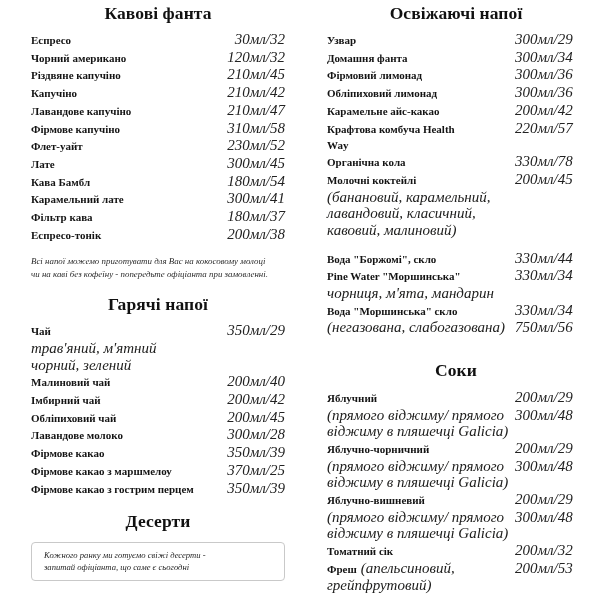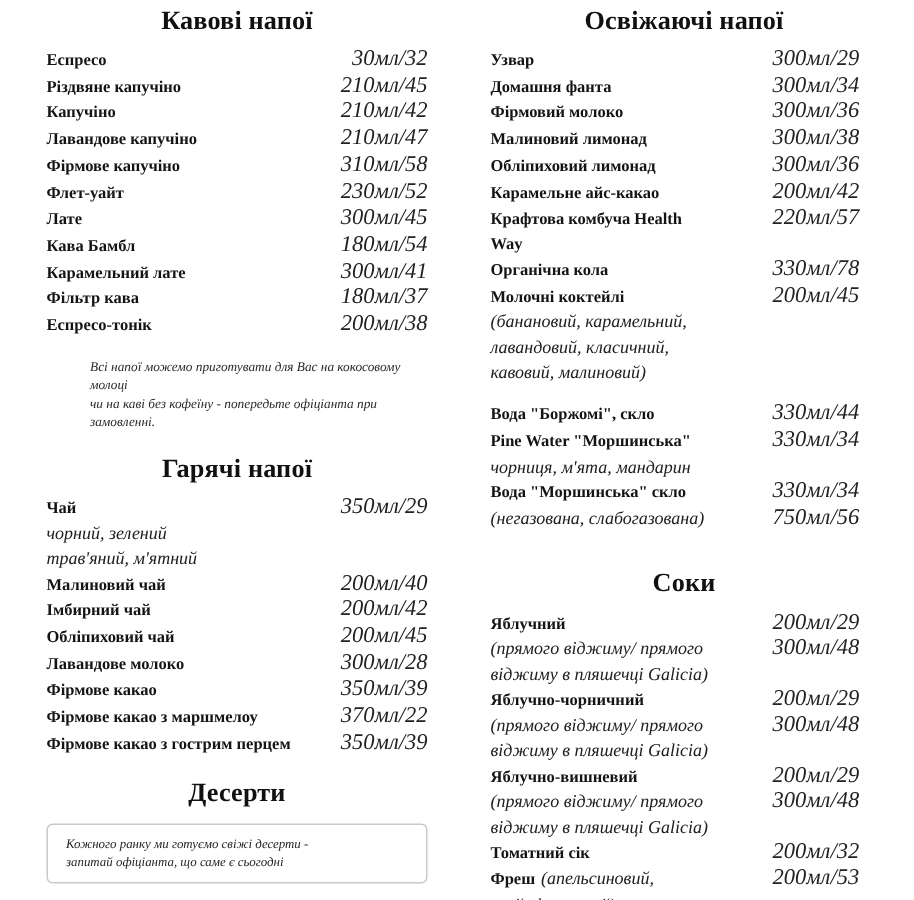--- a/index.html
+++ b/index.html
@@ -94,34 +94,33 @@
   }
 
   .wrapname {
     white-space: normal;
     line-height: 16.4px;
   }
 
   .subnote {
     font-family: "Liberation Serif", serif;
     font-style: italic;
-    font-size: 12px;
+    font-size: 15px;
     line-height: 16.6px;
     color: #20201f;
   }
   .col-right .subnote { max-width: 192px; }
 
   .italic-note {
     font-family: "Liberation Serif", serif;
     font-style: italic;
     font-size: 8.9px;
     line-height: 12.5px;
     color: #2a2a2a;
     padding-top: 12px;
-    margin-left: 29px;
   }
 
   .dessert-box {
     margin-top: 3px;
     border: 1px solid #c9c9c9;
     border-radius: 4px;
     padding: 6px 10px 7px 12px;
     box-sizing: border-box;
   }
   .dessert-box .line {
@@ -133,27 +132,32 @@
   }
   .gap-md { height: 11px; }
 </style>
 </head>
 <body>
 
 <div class="menu">
 
   <div class="column col-left">
 
-    <h2 class="section-title title-coffee">Кавові напої</h2>
+    <h2 class="section-title title-coffee">Кавові фанта</h2>
 
     <div class="rows">
       <div class="row">
         <span class="row-name">Еспресо</span>
         <span class="row-spacer"></span>
         <span class="row-price">30мл/32</span>
+      </div>
+      <div class="row">
+        <span class="row-name">Чорний американо</span>
+        <span class="row-spacer"></span>
+        <span class="row-price">120мл/32</span>
       </div>
       <div class="row">
         <span class="row-name">Різдвяне капучіно</span>
         <span class="row-spacer"></span>
         <span class="row-price">210мл/45</span>
       </div>
       <div class="row">
         <span class="row-name">Капучіно</span>
         <span class="row-spacer"></span>
         <span class="row-price">210мл/42</span>
@@ -206,22 +210,22 @@
     </div>
 
     <h2 class="section-title title-hot">Гарячі напої</h2>
 
     <div class="rows">
       <div class="row">
         <span class="row-name">Чай</span>
         <span class="row-spacer"></span>
         <span class="row-price">350мл/29</span>
       </div>
+      <div class="subnote">трав'яний, м'ятний</div>
       <div class="subnote">чорний, зелений</div>
-      <div class="subnote">трав'яний, м'ятний</div>
       <div class="row">
         <span class="row-name">Малиновий чай</span>
         <span class="row-spacer"></span>
         <span class="row-price">200мл/40</span>
       </div>
       <div class="row">
         <span class="row-name">Імбирний чай</span>
         <span class="row-spacer"></span>
         <span class="row-price">200мл/42</span>
       </div>
@@ -236,21 +240,21 @@
         <span class="row-price">300мл/28</span>
       </div>
       <div class="row">
         <span class="row-name">Фірмове какао</span>
         <span class="row-spacer"></span>
         <span class="row-price">350мл/39</span>
       </div>
       <div class="row">
         <span class="row-name">Фірмове какао з маршмелоу</span>
         <span class="row-spacer"></span>
-        <span class="row-price">370мл/22</span>
+        <span class="row-price">370мл/25</span>
       </div>
       <div class="row">
         <span class="row-name wrapname" style="max-width:170px;">Фірмове какао з гострим перцем</span>
         <span class="row-spacer"></span>
         <span class="row-price">350мл/39</span>
       </div>
     </div>
 
     <h2 class="section-title title-desserts">Десерти</h2>
 
@@ -269,28 +273,23 @@
         <span class="row-name">Узвар</span>
         <span class="row-spacer"></span>
         <span class="row-price">300мл/29</span>
       </div>
       <div class="row">
         <span class="row-name">Домашня фанта</span>
         <span class="row-spacer"></span>
         <span class="row-price">300мл/34</span>
       </div>
       <div class="row">
-        <span class="row-name">Фірмовий молоко</span>
+        <span class="row-name">Фірмовий лимонад</span>
         <span class="row-spacer"></span>
         <span class="row-price">300мл/36</span>
-      </div>
-      <div class="row">
-        <span class="row-name">Малиновий лимонад</span>
-        <span class="row-spacer"></span>
-        <span class="row-price">300мл/38</span>
       </div>
       <div class="row">
         <span class="row-name">Обліпиховий лимонад</span>
         <span class="row-spacer"></span>
         <span class="row-price">300мл/36</span>
       </div>
       <div class="row">
         <span class="row-name">Карамельне айс-какао</span>
         <span class="row-spacer"></span>
         <span class="row-price">200мл/42</span>

